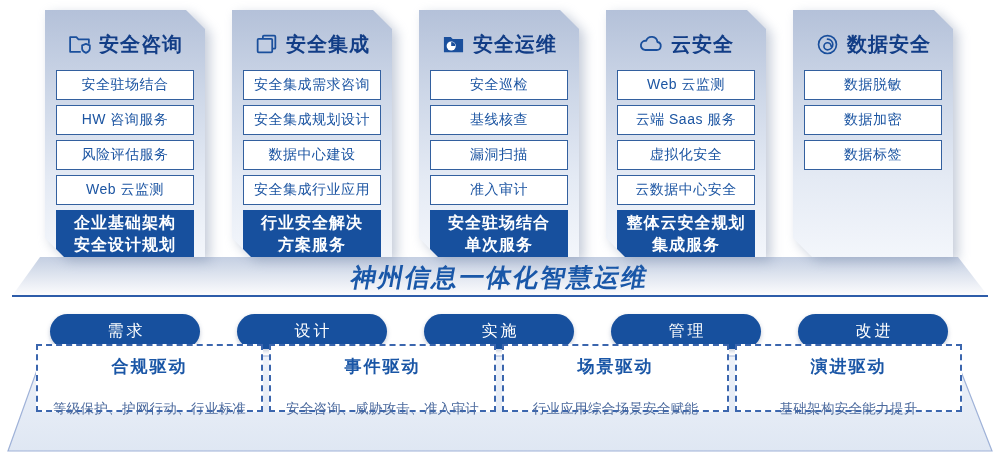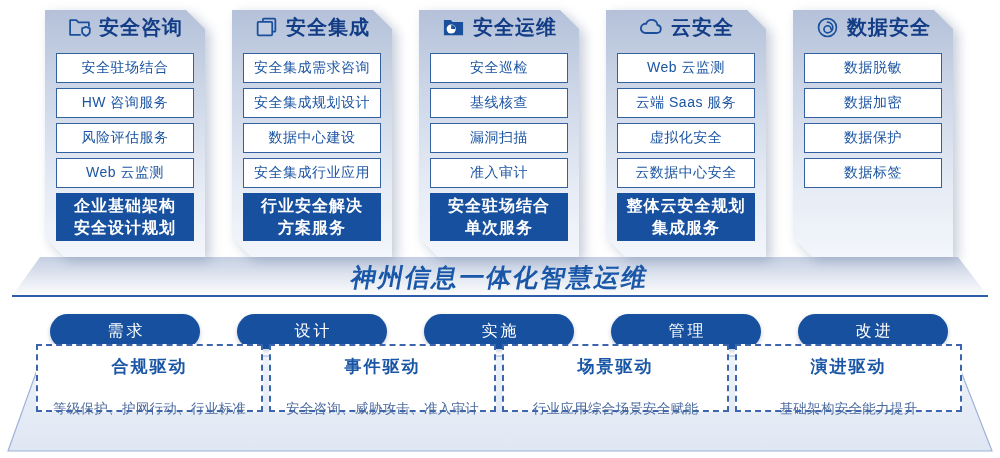--- a/index.html
+++ b/index.html
@@ -8,21 +8,21 @@
     font-family:"Liberation Sans","DejaVu Sans",sans-serif;
   }
   
   .card-wrap{position:absolute;top:10px;width:160px;height:247px;
     filter:drop-shadow(5px 4px 6px rgba(110,128,160,0.40));}
   .card{
     width:100%;height:100%;
     background:linear-gradient(180deg,#b4c1d9 0%,#ccd6e7 32%,#e4eaf4 68%,#f3f6fb 100%);
     clip-path:polygon(0 0,calc(100% - 19px) 0,100% 19px,100% 100%,19px 100%,0 calc(100% - 19px));
   }
-  .card-header{display:flex;align-items:center;justify-content:center;gap:7px;padding-top:3px;height:28px;}
+  .card-header{display:flex;align-items:center;justify-content:center;gap:7px;padding-top:20px;height:28px;}
   .card-header .icon{display:flex;align-items:center;}
   .card-title{font-size:20px;font-weight:bold;color:#123d86;letter-spacing:1px;}
   .card-items{margin-top:12px;}
   .item{
     margin:0 11px 5px 11px;height:28px;background:#fff;border:1px solid #33609f;
     display:flex;align-items:center;justify-content:center;
     font-size:14px;color:#1c55a2;letter-spacing:0.5px;
   }
   .cta{
     margin:2px 11px 0 11px;height:48px;background:#17509e;color:#fff;
@@ -184,21 +184,20 @@
           <svg class="glyph" width="25" height="25" viewBox="0 0 24 24" fill="none" stroke="#1a4f9c" stroke-width="1.6" stroke-linecap="round">
             <circle cx="12" cy="12" r="8.6"></circle>
             <path d="M12 6.9a5.1 5.1 0 0 1 5.1 5.1c0 2.8-2.3 5.1-5.1 5.1a3.4 3.4 0 0 1 0-6.8c1.9 0 3.4 1.5 3.4 3.4"></path>
           </svg>
         </span>
         <span class="card-title">数据安全</span>
       </div>
       <div class="card-items">
         <div class="item">数据脱敏</div>
         <div class="item">数据加密</div>
-        <div class="item">数据保护</div>
         <div class="item">数据标签</div>
       </div>
     </div>
   </div>
 
   <div class="pill" style="left:50px">需求</div>
   <div class="pill" style="left:237px">设计</div>
   <div class="pill" style="left:424px">实施</div>
   <div class="pill" style="left:611px">管理</div>
   <div class="pill" style="left:798px">改进</div>

